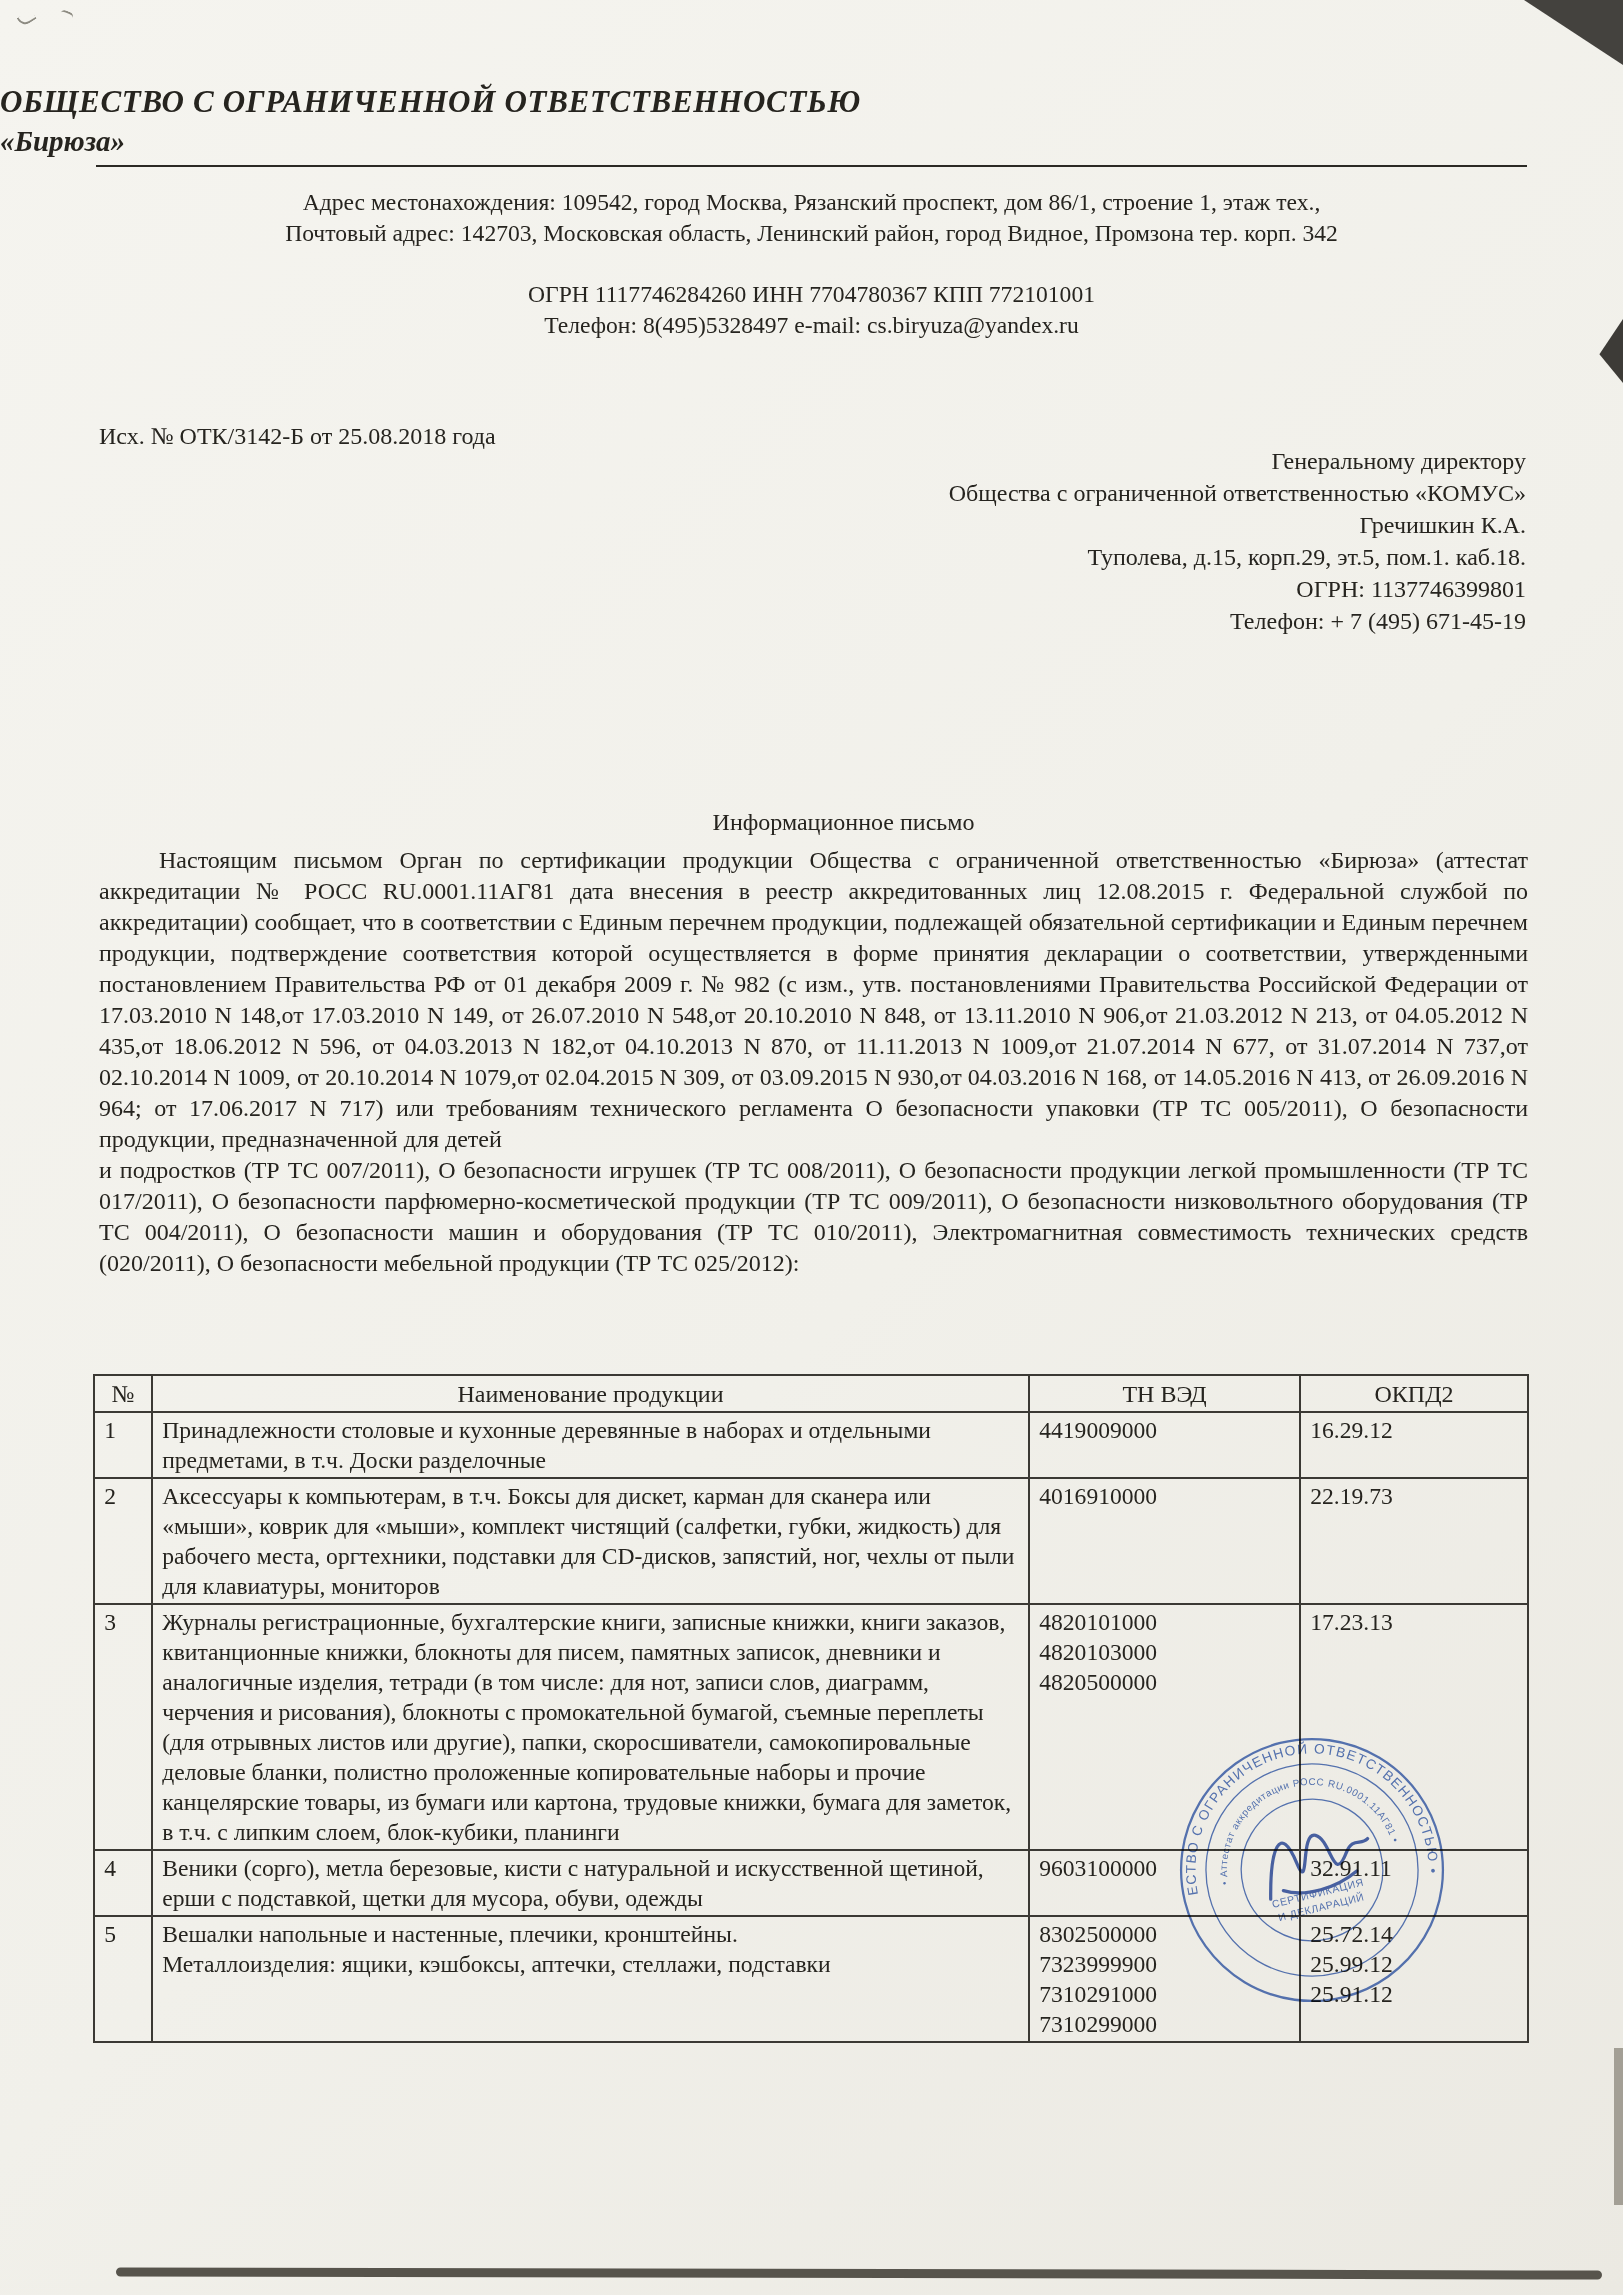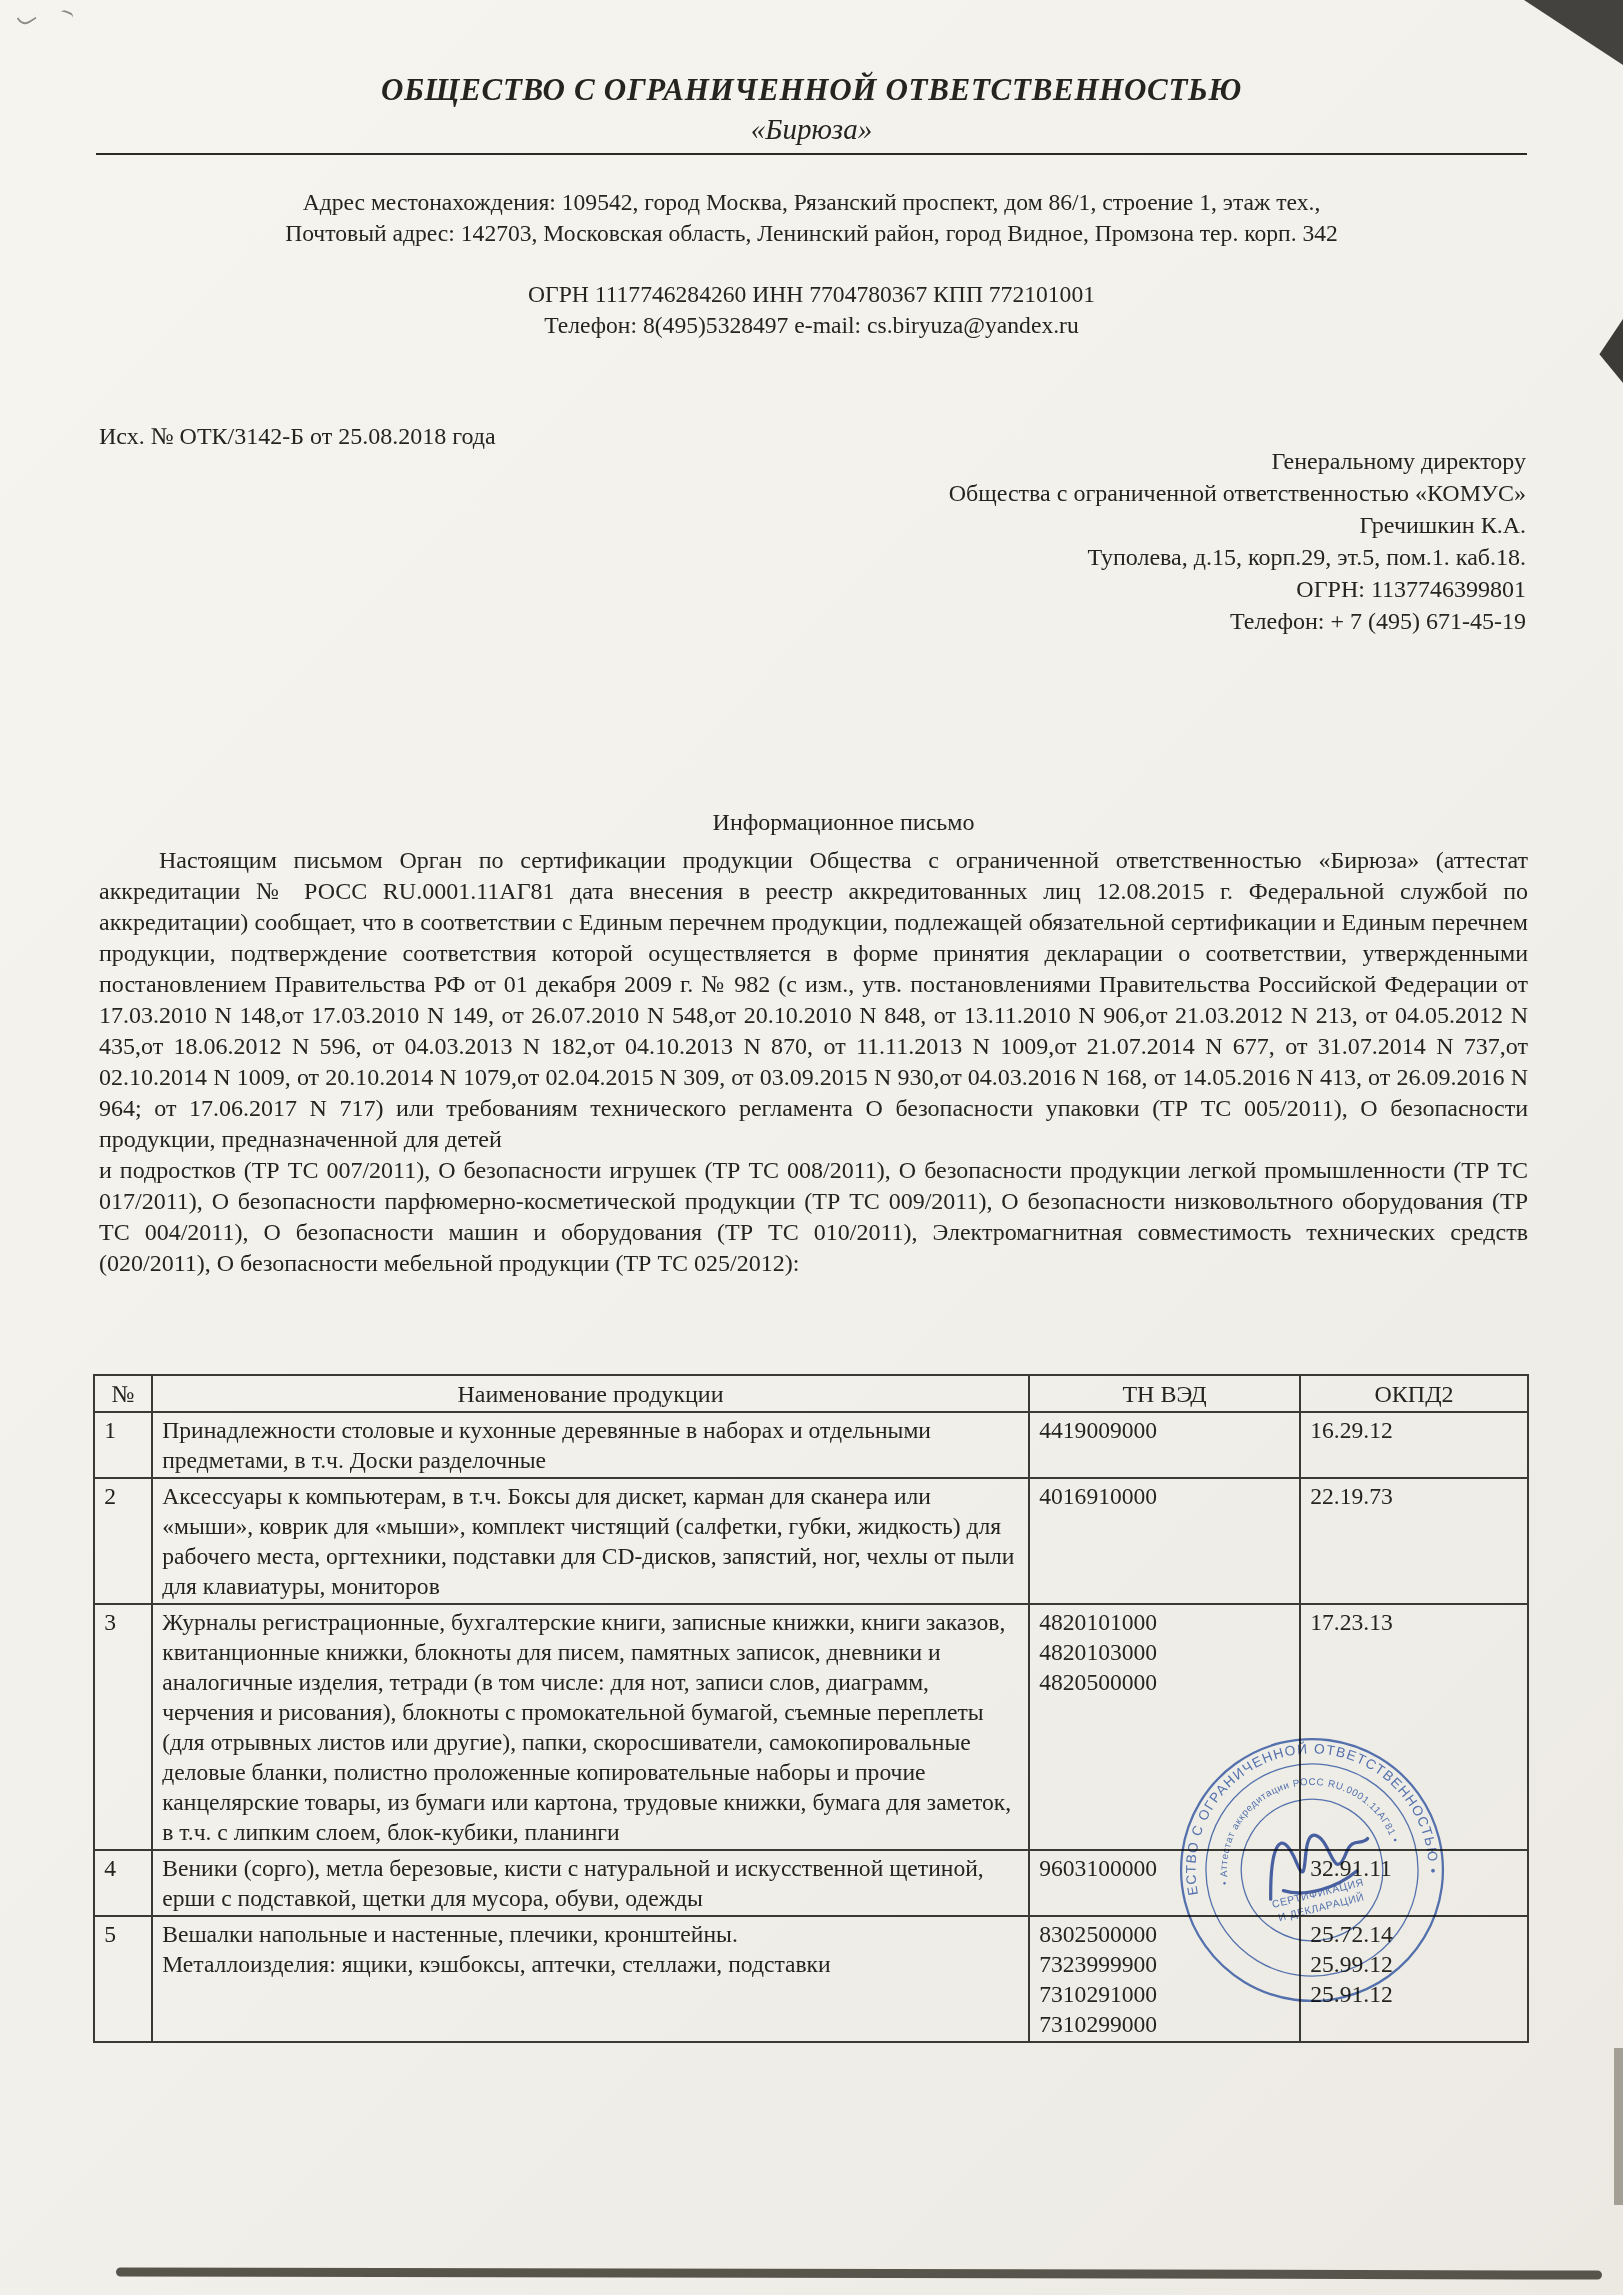--- a/index.html
+++ b/index.html
@@ -21,23 +21,23 @@
     background:#a39f95; }
   .bottom-line { position:absolute; left:116px; top:2269px; width:1486px; height:8.5px;
     background:#57544c; border-radius:5.2px; transform:rotate(0.12deg); }
   .pencil-a { position:absolute; left:18.3px; top:13px; width:17px; height:10.5px;
     border-bottom:2px solid #8d8b82; border-left:2px solid #8d8b82;
     transform:rotate(-32deg); border-radius:0 0 0 9.2px; }
   .pencil-b { position:absolute; left:60px; top:10.5px; width:13px; height:9.2px;
     border-top:2px solid #8d8b82; transform:rotate(22deg); border-radius:6.5px; }
 
   
-  .org-header { position:absolute; top:72px; left:0; width:100%; text-align:center; }
+  .org-header { position:absolute; top:84px; left:0; width:100%; text-align:left; }
   .org-name1 { font-size:31px; font-weight:bold; font-style:italic; letter-spacing:0.7px; }
-  .org-name2 { font-size:29px; font-weight:normal; font-style:italic; margin-top:5.2px; }
+  .org-name2 { font-size:29px; font-weight:bold; font-style:italic; margin-top:5.2px; }
   .org-rule { width:1431px; margin:6.5px auto 0; border:0; border-top:2.6px solid #2b2924; }
 
   .header-address { position:absolute; top:187px; left:0; width:100%;
     text-align:center; font-size:23.6px; line-height:31px; }
   .header-gap { height:30px; }
 
   .outgoing { position:absolute; left:99px; top:393px; font-size:24px;margin-top:30px; }
 
   .recipient { position:absolute; right:97px; top:445px; text-align:right;
     font-size:24px; line-height:32px; }

